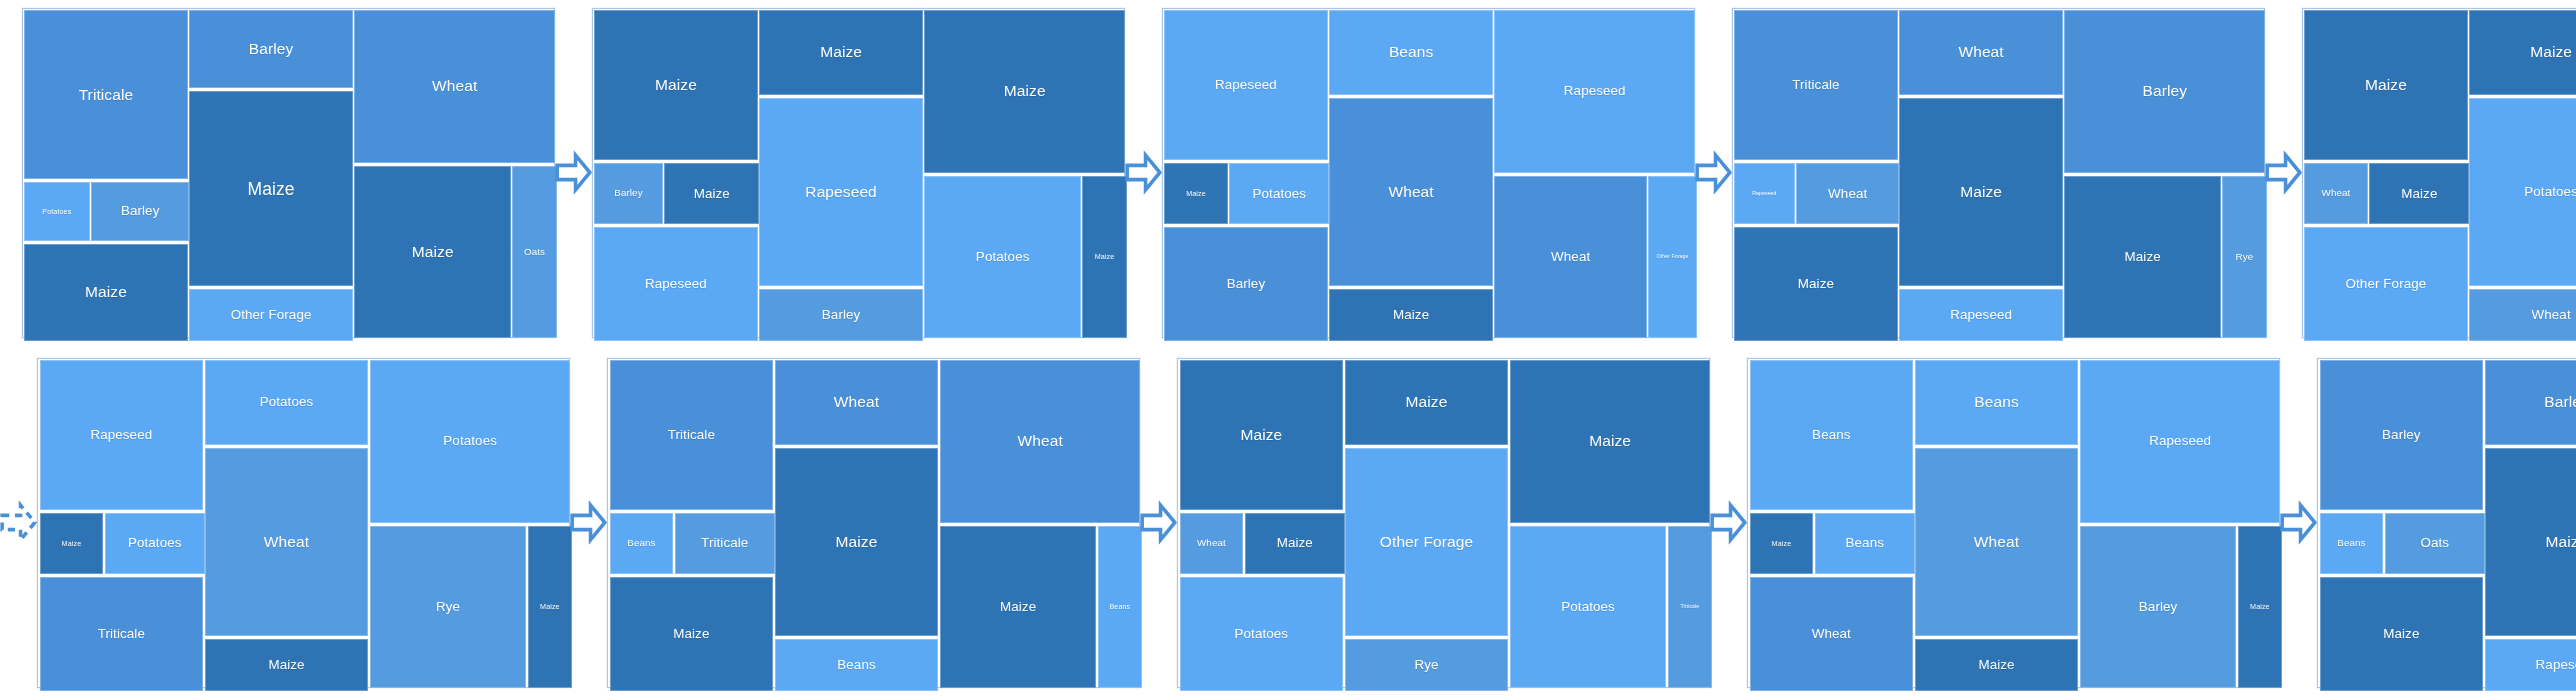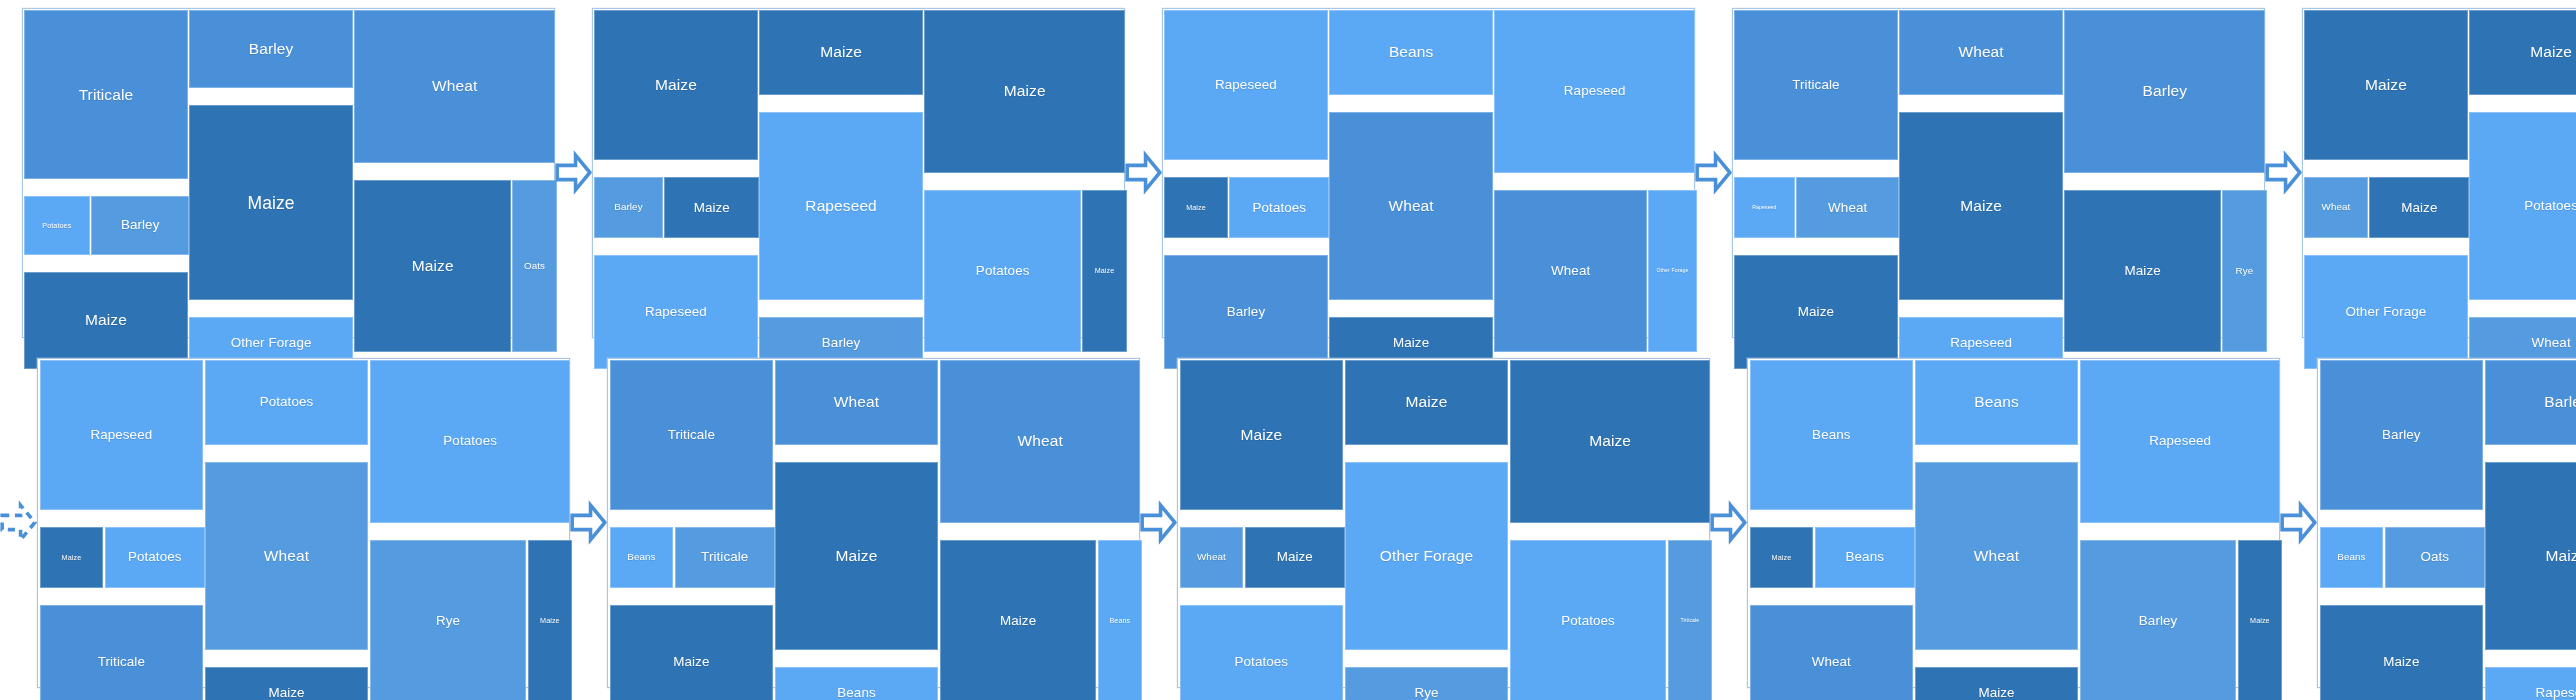--- a/index.html
+++ b/index.html
@@ -16,21 +16,21 @@
     box-sizing:border-box;
     border:1px solid #A9C7E8;
     background:#fff;
     display:flex;
     flex-direction:row;
     padding:1.5px;
     gap:1.5px;
     box-shadow:0 0 0 0.5px rgba(200,215,235,.5);
   }
 
-  .col{display:flex;flex-direction:column;gap:17px;}
+  .col{display:flex;flex-direction:column;gap:3px;}
   .band{display:flex;flex-direction:row;gap:1.5px;}
 
   .cell{
     position:relative;
     box-sizing:border-box;
     display:flex;align-items:center;justify-content:center;
     color:#ffffff;
     text-align:center;
     line-height:1.05;
     overflow:hidden;

